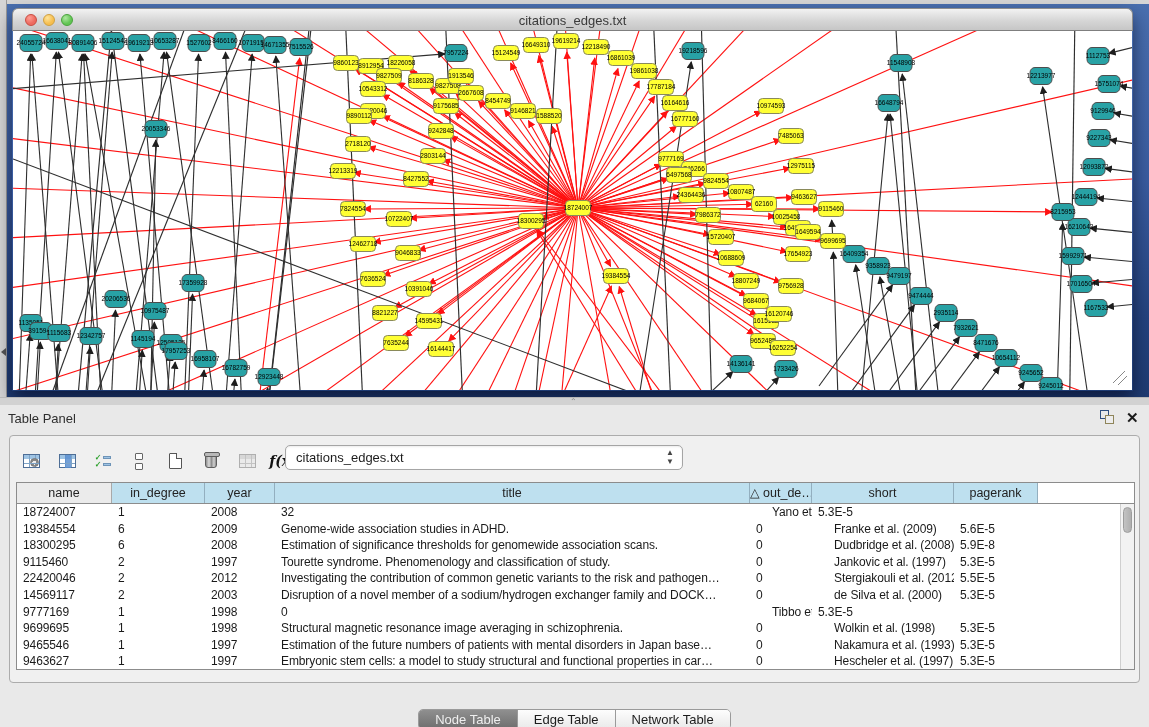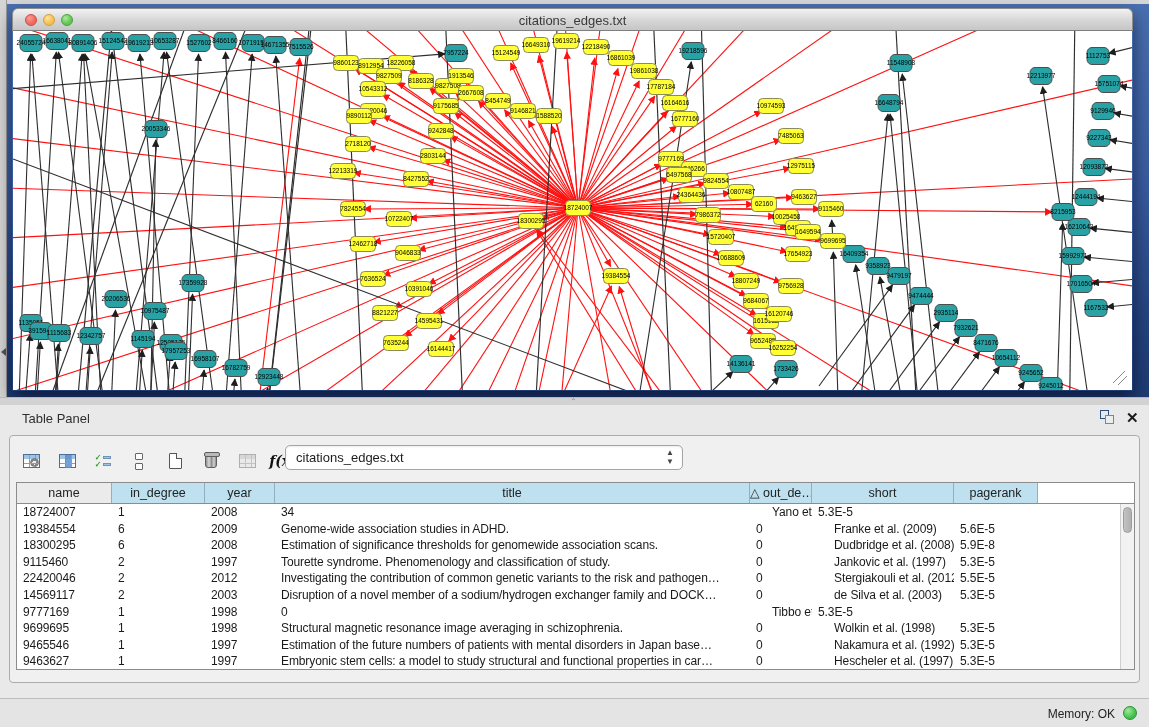--- a/index.html
+++ b/index.html
@@ -28,21 +28,21 @@
   #net { position:absolute; left:0; top:0; }
   .grip-line { stroke:#888; stroke-width:1; }
 
   
   #splitter { position:absolute; left:0; top:397px; width:1149px; height:8px; background:#D2D2D2; border-top:1px solid #B8B8B8; }
   #splitter-handle { position:absolute; left:570px; top:1px; color:#8A8A8A; font-size:8px; line-height:6px; }
 
   
   #table-panel { position:absolute; left:0; top:405px; width:1149px; height:293px; background:#E9E9E9; }
   #panel-header { position:relative; height:26px; }
-  #panel-title { position:absolute; left:22px; top:6px; font-size:13px; color:#2F2F2F;text-align:center; }
+  #panel-title { position:absolute; left:8px; top:6px; font-size:13px; color:#2F2F2F;text-align:center; }
   #float-btn { position:absolute; left:1100px; top:5px; width:17px; height:16px; cursor:default; }
   #float-btn .sq1 { position:absolute; left:0; top:0; width:9px; height:9px; border:1.5px solid #2F4F7F; background:transparent; }
   #float-btn .sq2 { position:absolute; left:5px; top:5px; width:9px; height:9px; border:1.5px solid #8F855A; background:#EDEDED; }
   #close-btn { position:absolute; left:1126px; top:4px; font-size:15px; font-weight:bold; color:#1A1A1A; }
 
   #browser-box { position:absolute; left:9px; top:30px; width:1131px; height:248px;
     background:#F0F0F0; border:1px solid #ACACAC; border-radius:4px; }
 
   
   #toolbar { position:absolute; left:8px; top:8px; height:34px; display:flex; align-items:center; gap:10px; }
@@ -888,21 +888,21 @@
             <div class="hcell">△ out_de…</div>
             <div class="hcell">short</div>
             <div class="hcell">pagerank</div>
             <div class="hcell filler"></div>
           </div>
         <div id="rows">
             <div class="trow">
               <div class="tcell">18724007</div>
               <div class="tcell">1</div>
               <div class="tcell">2008</div>
-              <div class="tcell">34</div>
+              <div class="tcell">32</div>
               <div class="tcell short">Yano et al. (2008)</div>
               <div class="tcell">5.3E-5</div>
             </div>
             <div class="trow">
               <div class="tcell">19384554</div>
               <div class="tcell">6</div>
               <div class="tcell">2009</div>
               <div class="tcell">Genome-wide association studies in ADHD.</div>
               <div class="tcell">0</div>
               <div class="tcell short">Franke et al. (2009)</div>
@@ -934,21 +934,21 @@
               <div class="tcell">0</div>
               <div class="tcell short">Stergiakouli et al. (2012)</div>
               <div class="tcell">5.5E-5</div>
             </div>
             <div class="trow">
               <div class="tcell">14569117</div>
               <div class="tcell">2</div>
               <div class="tcell">2003</div>
               <div class="tcell">Disruption of a novel member of a sodium/hydrogen exchanger family and DOCK…</div>
               <div class="tcell">0</div>
-              <div class="tcell short">de Silva et al. (2003)</div>
+              <div class="tcell short">de Silva et al. (2000)</div>
               <div class="tcell">5.3E-5</div>
             </div>
             <div class="trow">
               <div class="tcell">9777169</div>
               <div class="tcell">1</div>
               <div class="tcell">1998</div>
               <div class="tcell">0</div>
               <div class="tcell short">Tibbo et al. (1998)</div>
               <div class="tcell">5.3E-5</div>
             </div>
@@ -960,21 +960,21 @@
               <div class="tcell">0</div>
               <div class="tcell short">Wolkin et al. (1998)</div>
               <div class="tcell">5.3E-5</div>
             </div>
             <div class="trow">
               <div class="tcell">9465546</div>
               <div class="tcell">1</div>
               <div class="tcell">1997</div>
               <div class="tcell">Estimation of the future numbers of patients with mental disorders in Japan base…</div>
               <div class="tcell">0</div>
-              <div class="tcell short">Nakamura et al. (1992)</div>
+              <div class="tcell short">Nakamura et al. (1993)</div>
               <div class="tcell">5.3E-5</div>
             </div>
             <div class="trow">
               <div class="tcell">9463627</div>
               <div class="tcell">1</div>
               <div class="tcell">1997</div>
               <div class="tcell">Embryonic stem cells: a model to study structural and functional properties in car…</div>
               <div class="tcell">0</div>
               <div class="tcell short">Hescheler et al. (1997)</div>
               <div class="tcell">5.3E-5</div>
@@ -988,18 +988,14 @@
       <div id="tabs">
         <div class="seg">
           <div class="seg-btn sel">Node Table</div>
           <div class="seg-btn">Edge Table</div>
           <div class="seg-btn">Network Table</div>
         </div>
       </div>
     </div>
   </div>
 
-  <div id="statusbar">
-    <div id="mem">Memory: OK</div>
-    <div id="mem-dot"></div>
-  </div>
 
 </div>
 
 </body></html>

